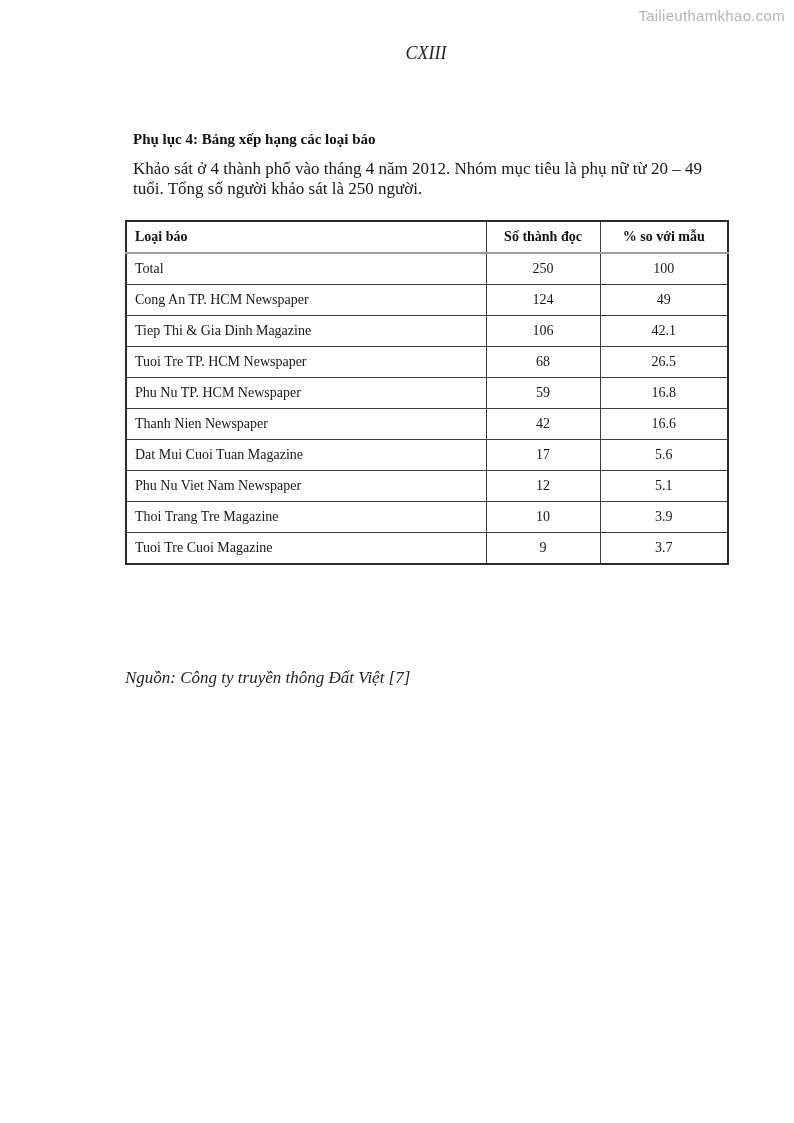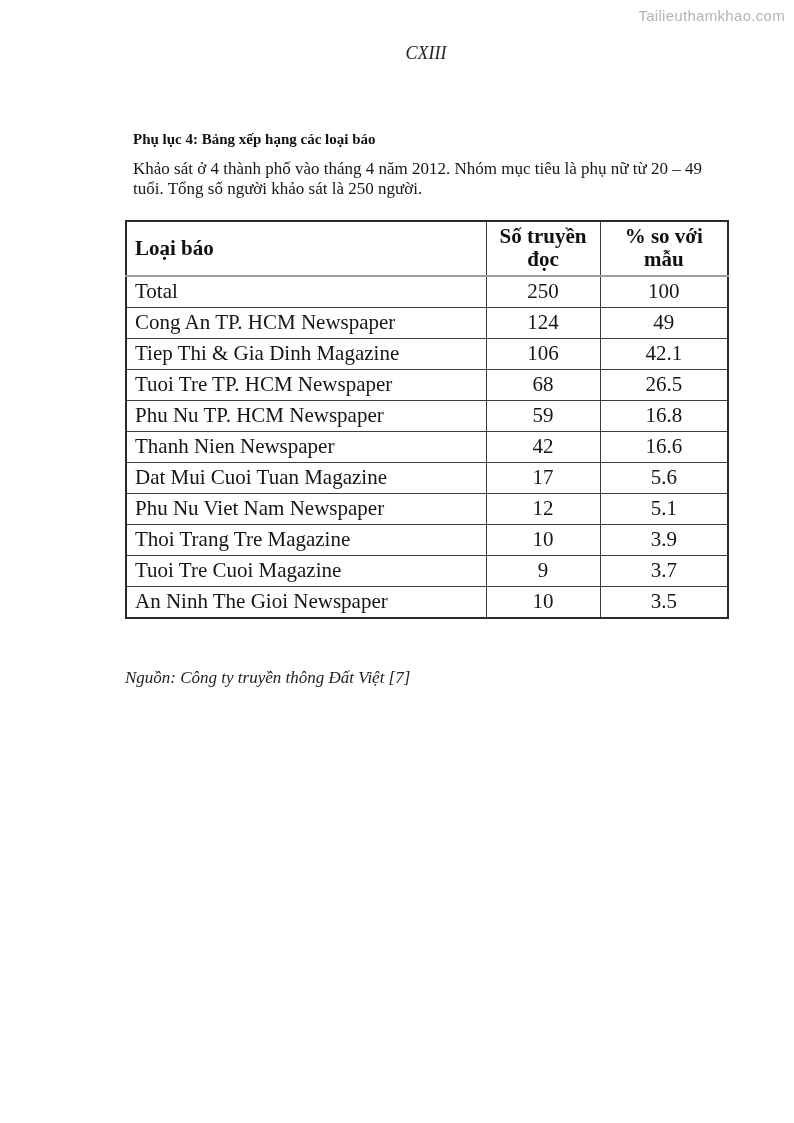--- a/index.html
+++ b/index.html
@@ -50,21 +50,21 @@
     line-height: 20px;
     color: #161616;
   }
   .ranking-table {
     position: absolute;
     top: 220px;
     left: 125px;
     width: 602px;
     border-collapse: collapse;
     table-layout: fixed;
-    font-size: 21px;
+    font-size: 14px;
     color: #161616;
   }
   .ranking-table col.c1 { width: 360px; }
   .ranking-table col.c2 { width: 114px; }
   .ranking-table col.c3 { width: 128px; }
   .ranking-table th, .ranking-table td {
     border: 1.5px solid #3d3d3d;
     padding: 3px 8px 4px 8px;
     line-height: 23px;
     background: #ffffff;
@@ -102,21 +102,21 @@
 
   <table class="ranking-table">
     <colgroup>
         <col class="c1">
         <col class="c2">
         <col class="c3">
       </colgroup>
     <thead>
       <tr>
         <th>Loại báo</th>
-        <th class="num">Số truyền đọc</th>
+        <th class="num">Số thành đọc</th>
         <th class="num">% so với mẫu</th>
       </tr>
     </thead>
     <tbody>
       <tr>
         <td>Total</td>
         <td class="num">250</td>
         <td class="num">100</td>
       </tr>
       <tr>
@@ -157,23 +157,18 @@
       <tr>
         <td>Thoi Trang Tre Magazine</td>
         <td class="num">10</td>
         <td class="num">3.9</td>
       </tr>
       <tr>
         <td>Tuoi Tre Cuoi Magazine</td>
         <td class="num">9</td>
         <td class="num">3.7</td>
       </tr>
-      <tr>
-        <td>An Ninh The Gioi Newspaper</td>
-        <td class="num">10</td>
-        <td class="num">3.5</td>
-      </tr>
     </tbody>
   </table>
 
   <div class="source-note">Nguồn: Công ty truyền thông Đất Việt [7]</div>
 
 </div>
 
 </body></html>

